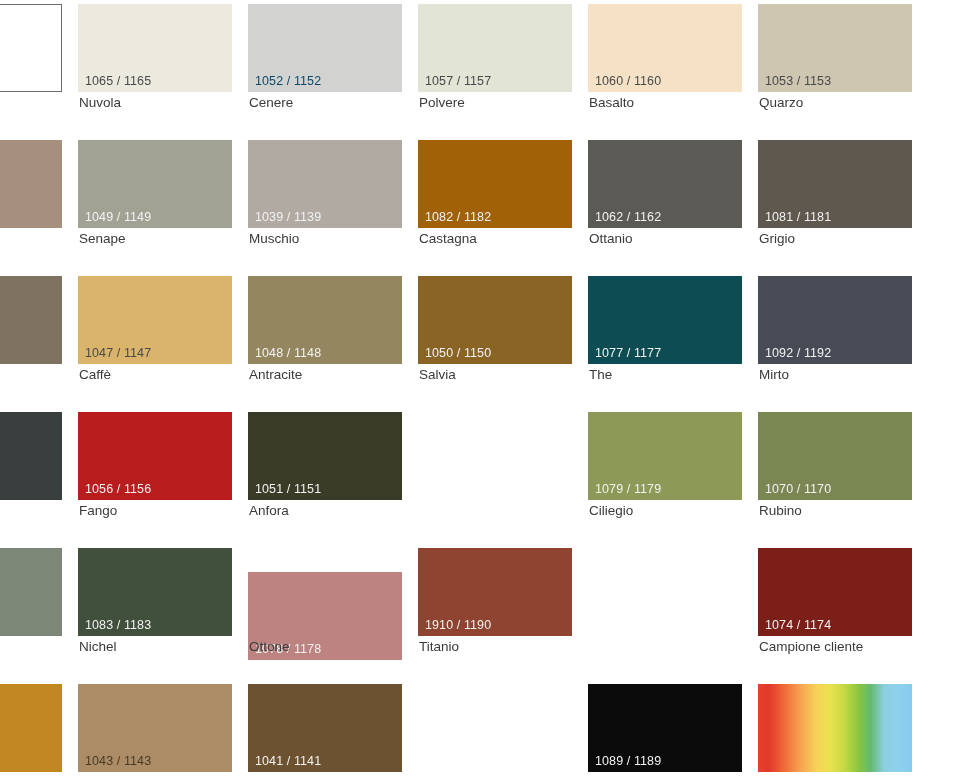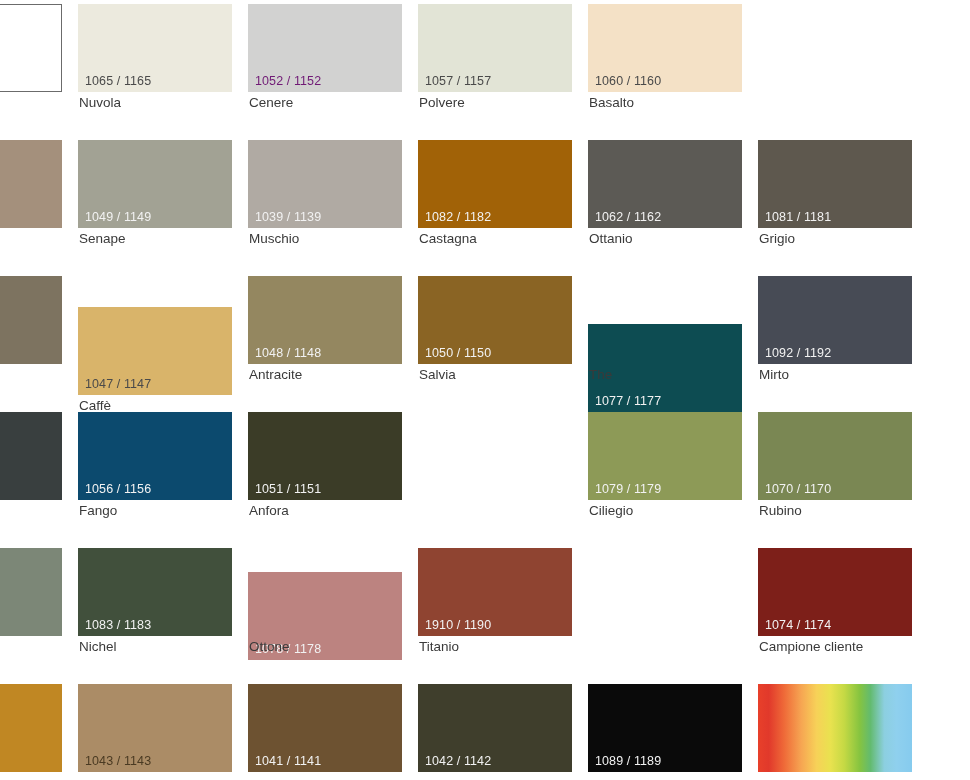--- a/index.html
+++ b/index.html
@@ -67,36 +67,42 @@
       <div class="swatch-chip bordered" style="background: rgb(255, 255, 255);"></div>
     </div>
     <div class="swatch-cell" style="left: 170px; top: 4px;">
       <div class="swatch-chip" style="background: rgb(236, 234, 222);">
         <span class="swatch-code" style="color: rgb(74, 74, 74);">1065 / 1165</span>
       </div>
       <span class="swatch-name">Nuvola</span>
     </div>
     <div class="swatch-cell" style="left: 340px; top: 4px;">
       <div class="swatch-chip" style="background: rgb(210, 210, 209);">
-        <span class="swatch-code" style="color: #701a75; margin-top: 36px;">1052 / 1152</span>
+        <span class="swatch-code" style="color: #0c4a6e; margin-top: 36px;">1052 / 1152</span>
       </div>
       <span class="swatch-name">Cenere</span>
     </div>
     <div class="swatch-cell" style="left: 510px; top: 4px;">
       <div class="swatch-chip" style="background: rgb(226, 228, 214);">
         <span class="swatch-code" style="color: rgb(74, 74, 74);">1057 / 1157</span>
       </div>
       <span class="swatch-name">Polvere</span>
     </div>
     <div class="swatch-cell" style="left: 680px; top: 4px;">
       <div class="swatch-chip" style="background: rgb(244, 225, 198);">
         <span class="swatch-code" style="color: rgb(74, 74, 74);">1060 / 1160</span>
       </div>
       <span class="swatch-name">Basalto</span>
     </div>
+    <div class="swatch-cell" style="left: 850px; top: 4px;">
+      <div class="swatch-chip" style="background: rgb(207, 198, 178);">
+        <span class="swatch-code" style="color: rgb(74, 74, 74);">1053 / 1153</span>
+      </div>
+      <span class="swatch-name">Quarzo</span>
+    </div>
     <div class="swatch-cell" style="left: 0px; top: 140px;">
       <div class="swatch-chip" style="background: rgb(164, 144, 124);"></div>
     </div>
     <div class="swatch-cell" style="left: 170px; top: 140px; border-radius: 7px;">
       <div class="swatch-chip" style="background: rgb(162, 162, 148);">
         <span class="swatch-code" style="color: rgb(242, 242, 242);">1049 / 1149</span>
       </div>
       <span class="swatch-name">Senape</span>
     </div>
     <div class="swatch-cell" style="left: 340px; top: 140px;">
@@ -119,55 +125,55 @@
     </div>
     <div class="swatch-cell" style="left: 850px; top: 140px;">
       <div class="swatch-chip" style="background: rgb(94, 88, 78);">
         <span class="swatch-code" style="color: rgb(242, 242, 242);">1081 / 1181</span>
       </div>
       <span class="swatch-name">Grigio</span>
     </div>
     <div class="swatch-cell" style="left: 0px; top: 276px;">
       <div class="swatch-chip" style="background: rgb(125, 115, 96);"></div>
     </div>
-    <div class="swatch-cell" style="left: 170px; top: 276px; margin-top: 31px;">
+    <div class="swatch-cell" style="left: 170px; top: 276px;">
       <div class="swatch-chip" style="background: rgb(217, 180, 106);">
         <span class="swatch-code" style="color: rgb(74, 74, 74);">1047 / 1147</span>
       </div>
       <span class="swatch-name">Caffè</span>
     </div>
     <div class="swatch-cell" style="left: 340px; top: 276px;">
       <div class="swatch-chip" style="background: rgb(148, 135, 96); padding-left: 23px;">
         <span class="swatch-code" style="color: rgb(242, 242, 242);">1048 / 1148</span>
       </div>
       <span class="swatch-name">Antracite</span>
     </div>
     <div class="swatch-cell" style="left: 510px; top: 276px;">
       <div class="swatch-chip" style="background: rgb(138, 100, 36);">
         <span class="swatch-code" style="color: rgb(242, 242, 242);">1050 / 1150</span>
       </div>
       <span class="swatch-name">Salvia</span>
     </div>
     <div class="swatch-cell" style="left: 680px; top: 276px;">
-      <div class="swatch-chip" style="background: rgb(13, 76, 82); margin-top: 48px;">
+      <div class="swatch-chip" style="background: rgb(13, 76, 82);">
         <span class="swatch-code" style="color: rgb(242, 242, 242);">1077 / 1177</span>
       </div>
       <span class="swatch-name">The</span>
     </div>
     <div class="swatch-cell" style="left: 850px; top: 276px;">
       <div class="swatch-chip" style="background: rgb(71, 75, 85);">
         <span class="swatch-code" style="color: rgb(242, 242, 242);">1092 / 1192</span>
       </div>
       <span class="swatch-name">Mirto</span>
     </div>
     <div class="swatch-cell" style="left: 0px; top: 412px;">
       <div class="swatch-chip" style="background: rgb(57, 63, 63);"></div>
     </div>
     <div class="swatch-cell" style="left: 170px; top: 412px;">
-      <div class="swatch-chip" style="background: #0c4a6e; padding-left: 20px;">
+      <div class="swatch-chip" style="background: #b91c1c; padding-left: 20px;">
         <span class="swatch-code" style="color: rgb(242, 242, 242);">1056 / 1156</span>
       </div>
       <span class="swatch-name">Fango</span>
     </div>
     <div class="swatch-cell" style="left: 340px; top: 412px;">
       <div class="swatch-chip" style="background: rgb(59, 60, 39);">
         <span class="swatch-code" style="color: rgb(242, 242, 242);">1051 / 1151</span>
       </div>
       <span class="swatch-name">Anfora</span>
     </div>
@@ -216,25 +222,20 @@
     <div class="swatch-cell" style="left: 170px; top: 684px;">
       <div class="swatch-chip" style="background: rgb(171, 140, 102);">
         <span class="swatch-code" style="color: rgb(74, 58, 34);">1043 / 1143</span>
       </div>
     </div>
     <div class="swatch-cell" style="left: 340px; top: 684px;">
       <div class="swatch-chip" style="background: rgb(109, 82, 49);">
         <span class="swatch-code" style="color: rgb(242, 242, 242);">1041 / 1141</span>
       </div>
     </div>
-    <div class="swatch-cell" style="left: 510px; top: 684px;">
-      <div class="swatch-chip" style="background: rgb(63, 62, 44);">
-        <span class="swatch-code" style="color: rgb(242, 242, 242);">1042 / 1142</span>
-      </div>
-    </div>
     <div class="swatch-cell" style="left: 680px; top: 684px;">
       <div class="swatch-chip" style="background: rgb(10, 10, 10);">
         <span class="swatch-code" style="color: rgb(242, 242, 242);">1089 / 1189</span>
       </div>
     </div>
     <div class="swatch-cell" style="left: 850px; top: 684px;">
       <div class="swatch-chip rainbow"></div>
     </div>
   </div>
 

